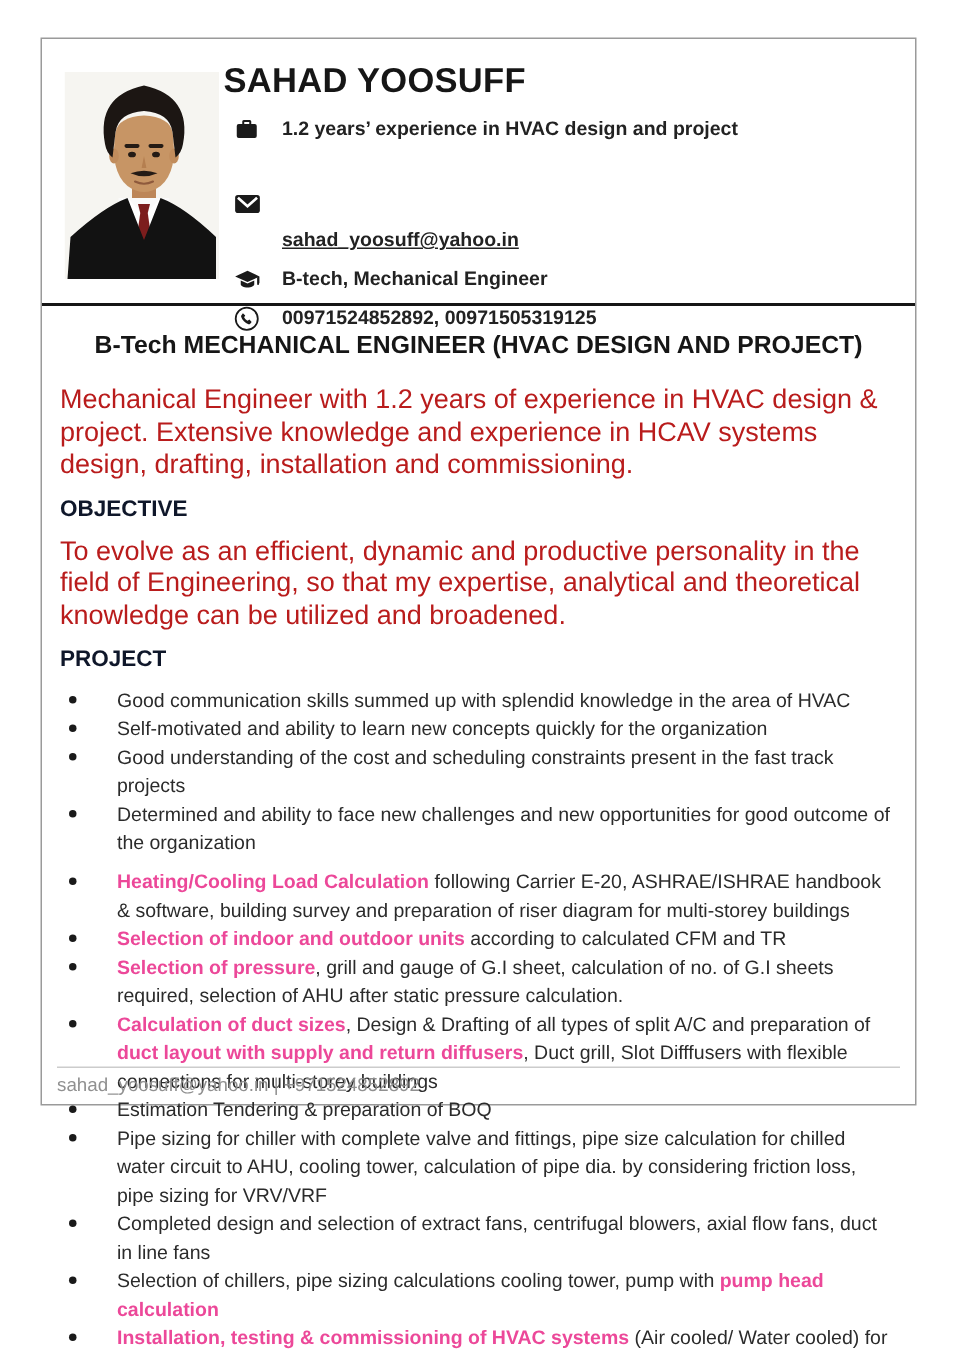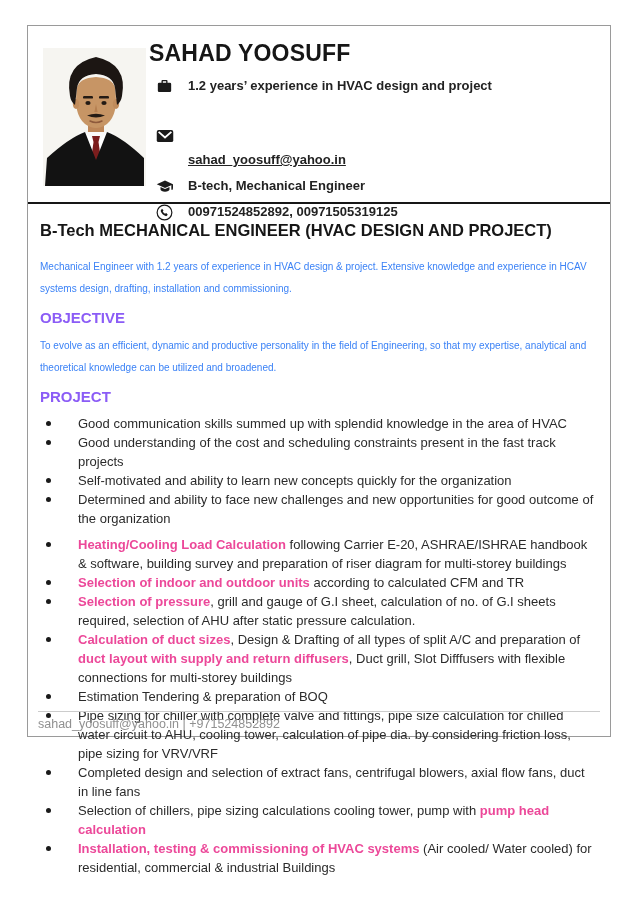--- a/index.html
+++ b/index.html
@@ -18,23 +18,23 @@
   .header-text{position:absolute;left:121px;top:12px;width:440px;}
   .name{font-size:23px;font-weight:700;color:#161616;letter-spacing:.2px;margin:0 0 9px 0;line-height:30px;}
   .contact{display:flex;flex-direction:column;gap:8px;margin-left:6px;font-weight:bold;}
   .contact-row{display:flex;align-items:center;min-height:18px;}
   .contact-row .cicon{width:19px;height:18px;flex:0 0 19px;display:flex;align-items:center;justify-content:center;}
   .contact-row .ctext{margin-left:14px;font-size:13px;color:#222222;line-height:18px;}
   a.email-link{color:#3333cc;text-decoration:underline;margin-top:48px;}
   .divider{border-top:2px solid #161616;width:100%;}
   
   .content{padding:0 12px 0 12px;}
-  .doc-title{font-weight:700;font-size:16.5px;color:#161616;margin:15px 0 0 0;line-height:22px;}
-  .para{font-size:10px;line-height:21.5px;margin:15px 0 0 0;color:#3b82f6;}
-  h2.sec{font-size:15px;font-weight:700;color:#8b5cf6;margin:8px 0 0 0;line-height:21px;}
+  .doc-title{text-align:center;font-weight:700;font-size:16.5px;color:#161616;margin:15px 0 0 0;line-height:22px;}
+  .para{font-size:18px;line-height:21.5px;margin:15px 0 0 0;color:#b91c1c;}
+  h2.sec{font-size:15px;font-weight:700;color:#0f172a;margin:8px 0 0 0;line-height:21px;}
   ul.blist{list-style:none;margin:7px 0 0 0;padding:0;}
   ul.blist li{position:relative;padding-left:38px;font-size:13px;line-height:19px;color:#2b2b2b;}
   ul.blist li::before{
     content:"";position:absolute;left:6px;top:7px;width:5px;height:5px;border-radius:50%;background:#1a1a1a;
   }
   ul.blist li span.b{font-weight:700;color:#ec4899;}
   .job-gap{margin-top:9px;}
   
   .footer{
     position:absolute;left:10px;right:10px;bottom:1px;
@@ -127,22 +127,22 @@
     <div class="doc-title">B-Tech MECHANICAL ENGINEER (HVAC DESIGN AND PROJECT)</div>
 
     <p class="para">Mechanical Engineer with 1.2 years of experience in HVAC design &amp; project. Extensive knowledge and experience in HCAV systems design, drafting, installation and commissioning.</p>
 
     <h2 class="sec">OBJECTIVE</h2>
     <p class="para" style="margin-top:7px;">To evolve as an efficient, dynamic and productive personality in the field of Engineering, so that my expertise, analytical and theoretical knowledge can be utilized and broadened.</p>
 
     <h2 class="sec">PROJECT</h2>
     <ul class="blist">
         <li><span>Good communication skills summed up with splendid knowledge in the area of HVAC</span></li>
+        <li><span>Self-motivated and ability to learn new concepts quickly for the organization</span></li>
         <li><span>Good understanding of the cost and scheduling constraints present in the fast track projects</span></li>
-        <li><span>Self-motivated and ability to learn new concepts quickly for the organization</span></li>
         <li><span>Determined and ability to face new challenges and new opportunities for good outcome of the organization</span></li>
       </ul>
 
     <ul class="blist">
         <li><span class="b">Heating/Cooling Load Calculation</span><span> following Carrier E-20, ASHRAE/ISHRAE handbook &amp; software, building survey and preparation of riser diagram for multi-storey buildings</span></li>
         <li><span class="b">Selection of indoor and outdoor units</span><span> according to calculated CFM and TR</span></li>
         <li><span class="b">Selection of pressure</span><span>, grill and gauge of G.I sheet, calculation of no. of G.I sheets required, selection of AHU after static pressure calculation.</span></li>
         <li><span class="b">Calculation of duct sizes</span><span>, Design &amp; Drafting of all types of split A/C and preparation of </span><span class="b">duct layout with supply and return diffusers</span><span>, Duct grill, Slot Difffusers with flexible connections for multi-storey buildings</span></li>
         <li><span>Estimation Tendering &amp; preparation of BOQ</span></li>
         <li><span>Pipe sizing for chiller with complete valve and fittings, pipe size calculation for chilled water circuit to AHU, cooling tower, calculation of pipe dia. by considering friction loss, pipe sizing for VRV/VRF</span></li>

